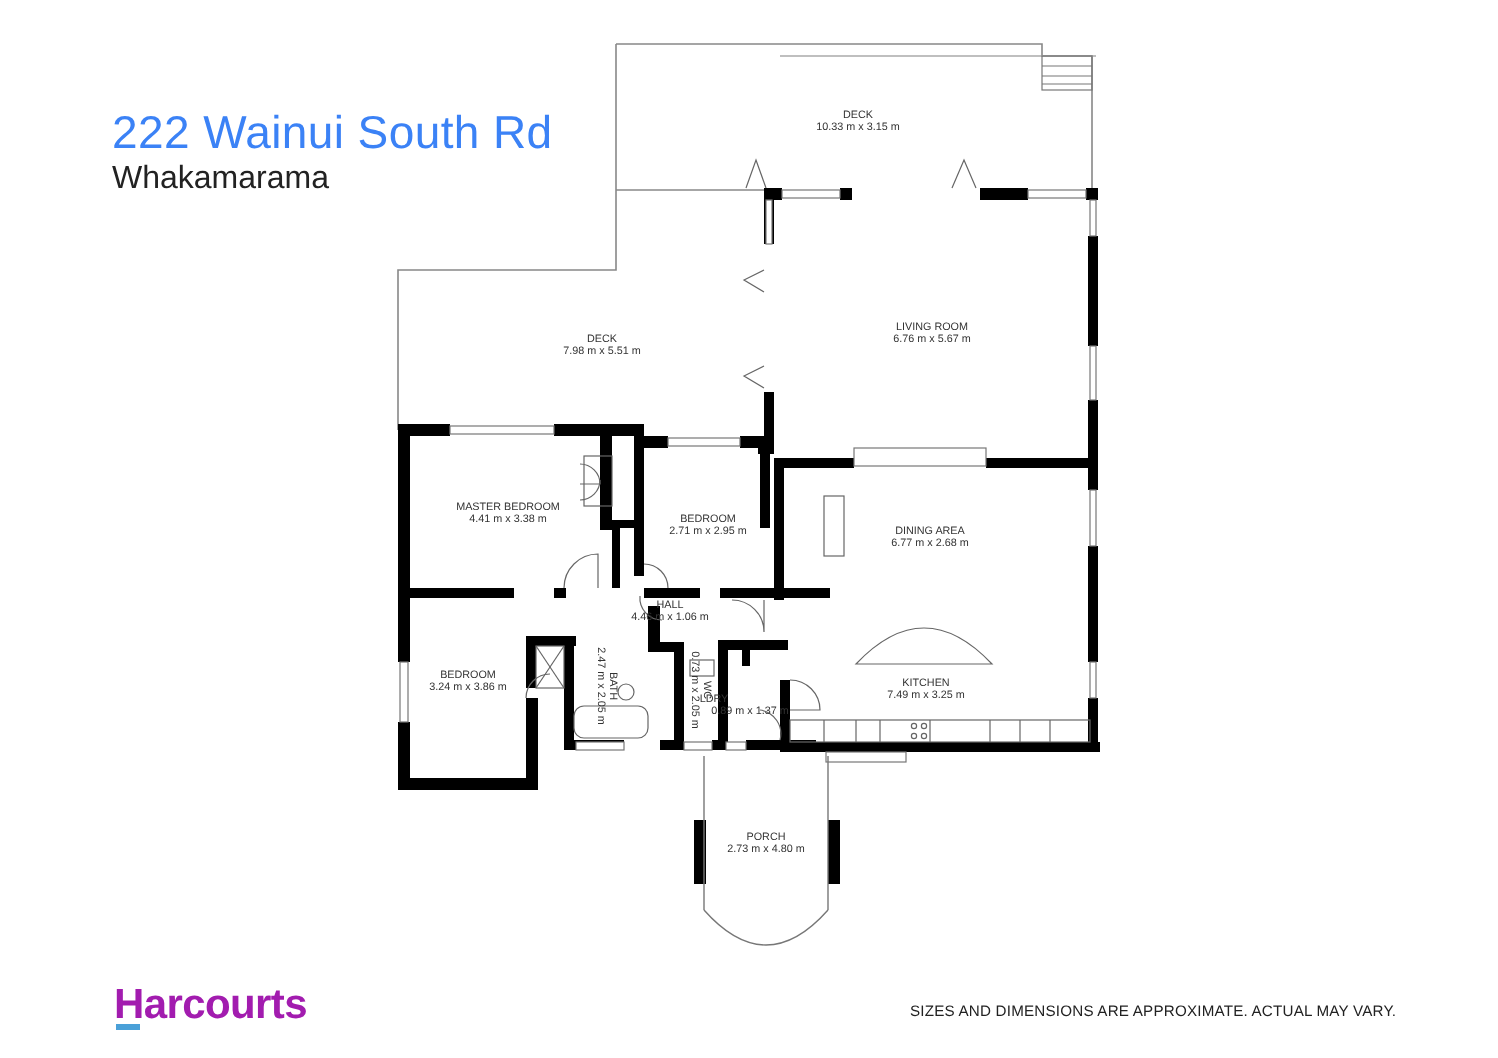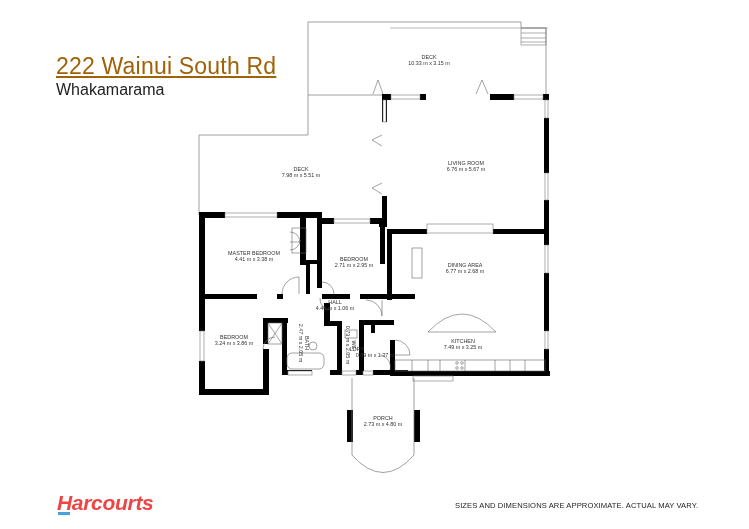--- a/index.html
+++ b/index.html
@@ -1,19 +1,19 @@
 <!DOCTYPE html>
 <html><head>
 <meta charset="utf-8">
 <style>
   html, body { margin: 0; padding: 0; background: #ffffff; }
   body { width: 749px; height: 529px; position: relative; overflow: hidden; font-family: "Liberation Sans", sans-serif; }
-  .title { position: absolute; left: 56px; top: 55px; font-size: 23px; color: #a16207; letter-spacing: 0.2px; line-height: 1; text-decoration: underline; }
+  .title { position: absolute; left: 56px; top: 55px; font-size: 23px; color: #3b82f6; letter-spacing: 0.2px; line-height: 1; }
   .subtitle { position: absolute; left: 56px; top: 82px; font-size: 16px; color: #222; line-height: 1; }
-  .logo { position: absolute; left: 57px; top: 492px; font-size: 21px; font-weight: bold; color: #ef4444; line-height: 1; letter-spacing: -0.3px; font-style: italic; }
+  .logo { position: absolute; left: 57px; top: 492px; font-size: 21px; font-weight: bold; color: #a21caf; line-height: 1; letter-spacing: -0.3px; }
   .logo-bar { position: absolute; left: 58px; top: 512px; width: 12px; height: 3px; background: #4aa0d8; }
   .disclaimer { position: absolute; left: 455px; top: 501px; font-size: 7.6px; color: #222; letter-spacing: 0.1px; }
   svg.plan { position: absolute; left: 0; top: 0; }
   .room-label { font-family: "Liberation Sans", sans-serif; font-size: 5.4px; fill: #333; text-anchor: middle; }
 </style>
 </head>
 <body>
 
 <div class="title">222 Wainui South Rd</div>
 <div class="subtitle">Whakamarama</div>

